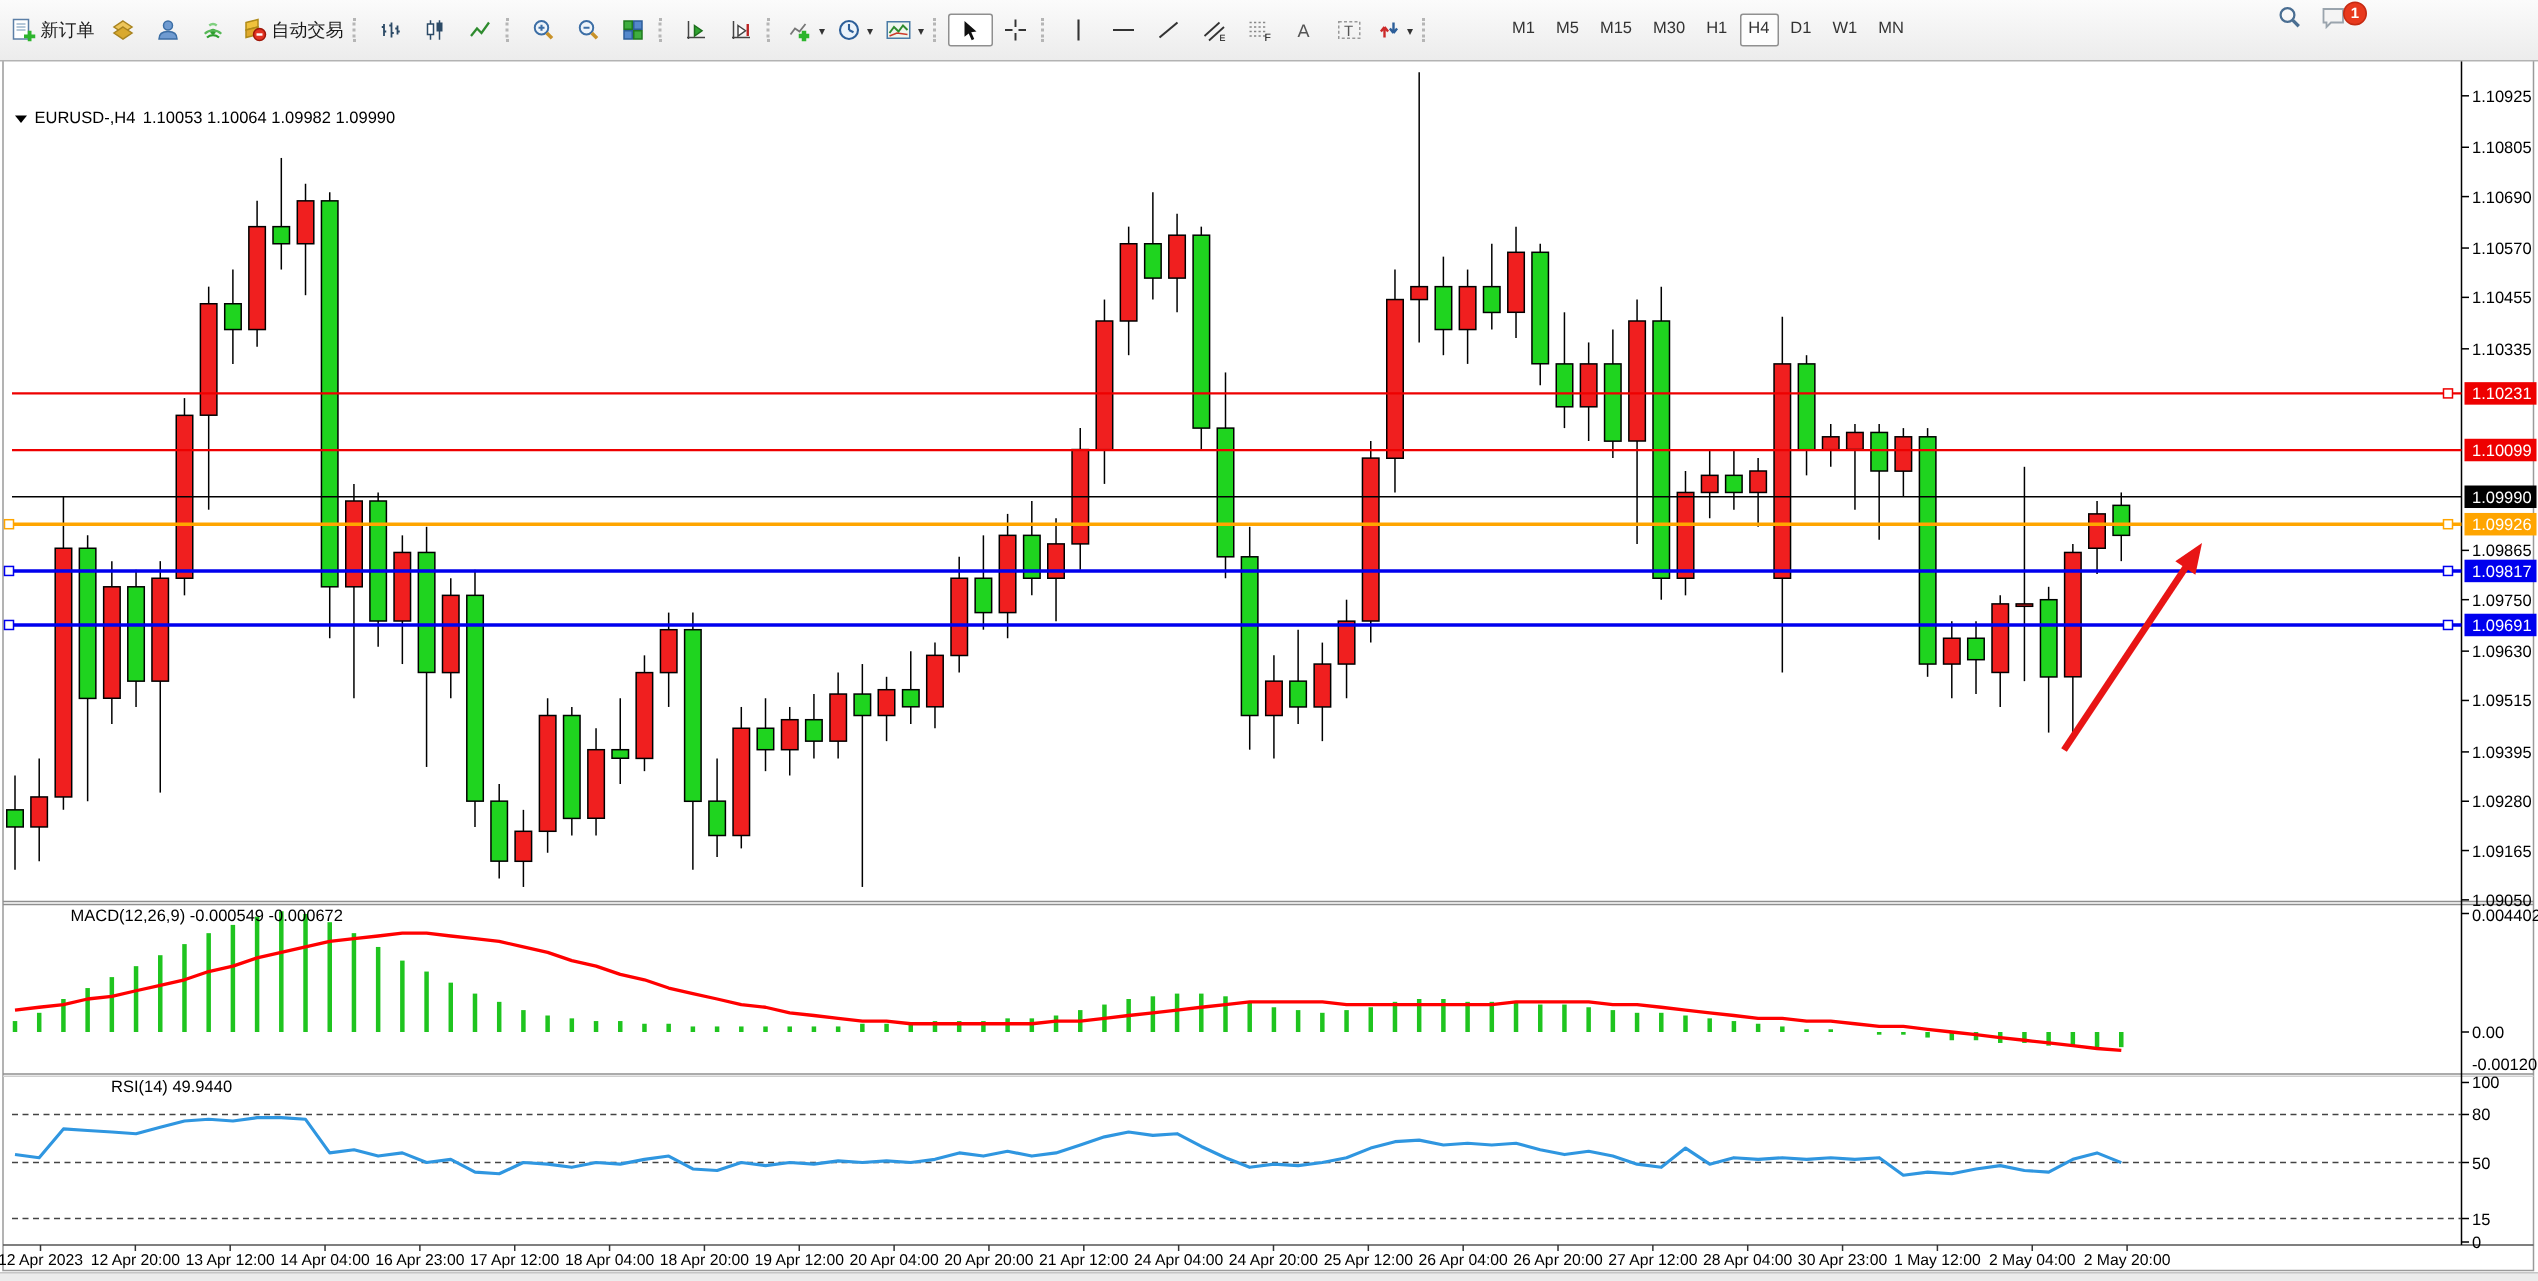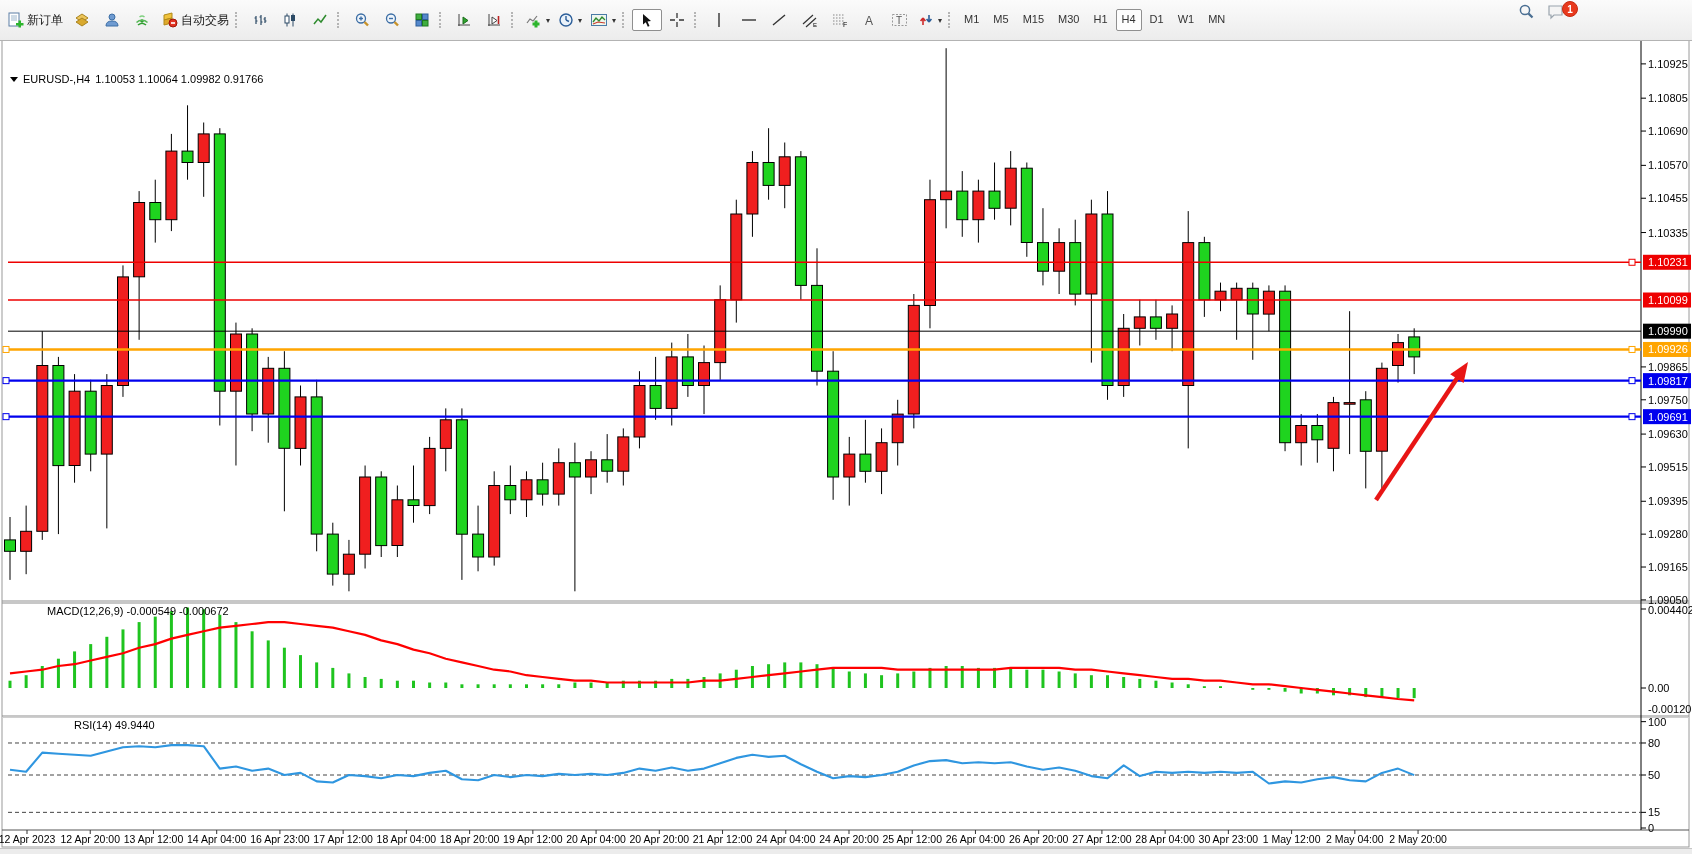--- a/index.html
+++ b/index.html
@@ -231,21 +231,21 @@
     </div>
     <div class="tb-btn">
       <svg width="16" height="16" viewBox="0 0 16 16">
           <path d="M5 13V6 M5 6l-2.4 3 M5 6l2.4 3" stroke="#cc2a2a" stroke-width="1.6" fill="none"></path>
           <path d="M11 3v7 M11 10l-2.4-3 M11 10l2.4-3" stroke="#2c5e99" stroke-width="1.6" fill="none"></path>
         </svg>
       <span class="caret">▾</span>
     </div>
 
     <div class="grip"></div>
-    <div id="tf-group" style="display:flex;align-items:flex-start;gap:2px;">
+    <div id="tf-group" style="display:flex;align-items:flex-start;gap:2px;margin-left:44px;">
         <div class="tf-btn">M1</div>
         <div class="tf-btn">M5</div>
         <div class="tf-btn">M15</div>
         <div class="tf-btn">M30</div>
         <div class="tf-btn">H1</div>
         <div class="tf-btn active">H4</div>
         <div class="tf-btn">D1</div>
         <div class="tf-btn">W1</div>
         <div class="tf-btn">MN</div>
       </div>
@@ -258,21 +258,21 @@
       <svg width="19" height="17" viewBox="0 0 19 17">
           <path d="M2 3 h13 v9 h-8 l-3 3 v-3 h-2 Z" fill="#f4f4f4" stroke="#9aa4ad" stroke-width="1.2"></path>
         </svg>
     </div>
     <div class="badge">1</div>
   </div>
 
   <div class="chart-title">
     <span class="tri-down"></span>
     <span>EURUSD-,H4</span>
-    <span>1.10053 1.10064 1.09982 0.91766</span>
+    <span>1.10053 1.10064 1.09982 1.09990</span>
   </div>
   <div class="panel-label" id="macd-label">MACD(12,26,9) -0.000549 -0.000672</div>
   <div class="panel-label" id="rsi-label">RSI(14) 49.9440</div>
 
   <svg id="chart-svg" width="1692" height="854" viewBox="0 0 1692 854" style="position:absolute;top:0;left:0;z-index:1;">
       <rect x="2" y="24" width="1687" height="823" fill="none" stroke="#9a9a9a"></rect>
       <line x1="2" y1="601" x2="1689" y2="601" stroke="#8f8f8f"></line>
       <line x1="2" y1="603" x2="1689" y2="603" stroke="#8f8f8f"></line>
       <line x1="2" y1="716" x2="1689" y2="716" stroke="#8f8f8f"></line>
       <line x1="2" y1="717.5" x2="1689" y2="717.5" stroke="#cfcfcf"></line>

